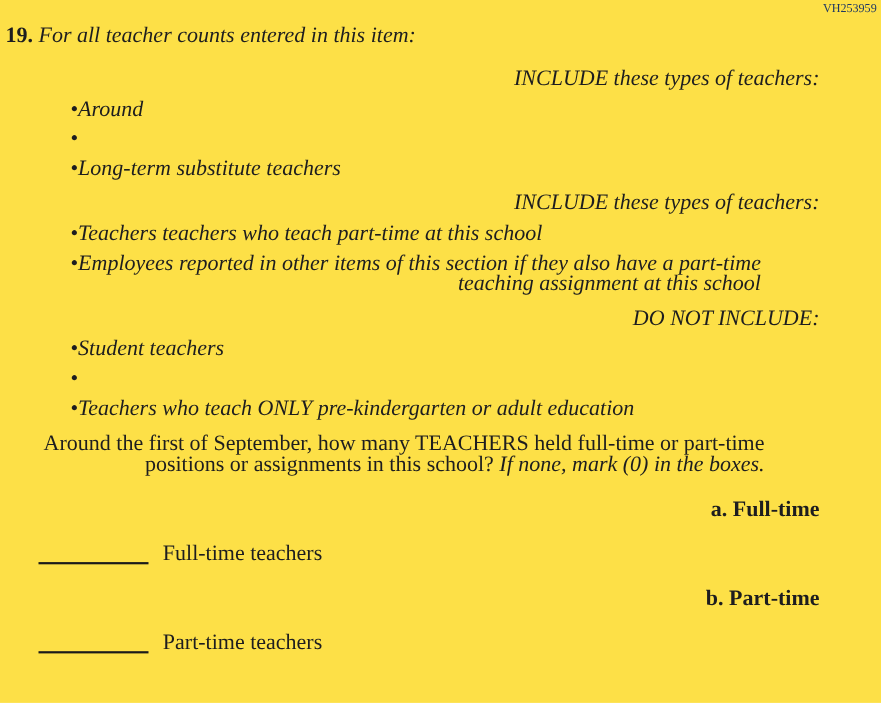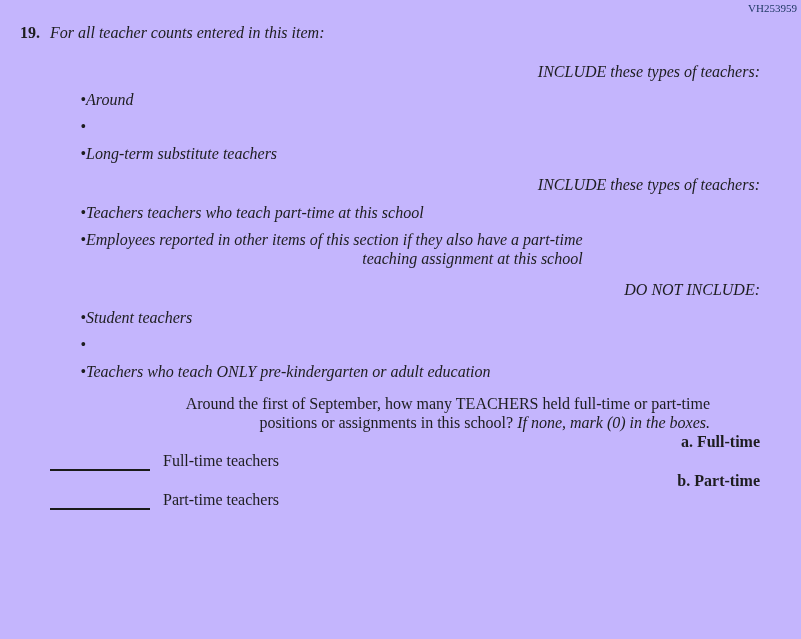--- a/index.html
+++ b/index.html
@@ -1,56 +1,56 @@
 <!DOCTYPE html>
 <html><head>
 <meta charset="utf-8">
 <style>
   * { margin: 0; padding: 0; box-sizing: border-box; }
   html, body { background: #ffffff; }
   .page {
     position: relative;
     width: 801px;
     height: 639px;
-    background: #c4b5fd;
+    background: #fde047;
     overflow: hidden;
     font-family: "Liberation Serif", "DejaVu Serif", serif;
     color: #1d1d1f;
   }
   .form-code {
     position: absolute;
     top: 2px;
     right: 4px;
     font-size: 11px;
     line-height: 12px;
     color: #1f3864;
   }
   .question {
     position: absolute;
-    left: 20px;
+    left: 5px;
     top: 23px;
     width: 740px;
-    font-size: 16px;
+    font-size: 20px;
     line-height: 19px;
   }
   .q-header { display: flex; }
   .q-num { width: 30px; font-weight: 700; }
   .q-lead { font-style: italic; }
   .q-body { margin-left: 30px; text-align: right; }
   .section { margin-top: 12px; }
   .q-body > .section:first-child { margin-top: 20px; }
   .section-heading { font-style: italic; margin-bottom: 9px; }
   ul.bullets { list-style: none; }
   li.bullet-item { display: flex; margin-bottom: 8px; font-style: italic; }
   .bullet-glyph { flex: 0 0 36px; padding-left: 7px; font-style: normal; }
   .bullet-text { white-space: pre-line; max-width: 640px; }
   .prompt { margin-top: 13px; white-space: pre-line; max-width: 660px; }
   .prompt-italic { font-style: italic; }
-  .sub-label { font-weight: 700; }
-  .answer-row { display: flex; align-items: flex-end; }
+  .sub-label { margin-top: 22px; font-weight: 700; }
+  .answer-row { margin-top: 20px; display: flex; align-items: flex-end; }
   .answer-line {
     width: 100px;
     height: 16px;
     border-bottom: 2px solid #1a1a1a;
     margin-right: 13px;
   }
   .answer-line-label { line-height: 20px; }
 </style>
 </head>
 <body>

